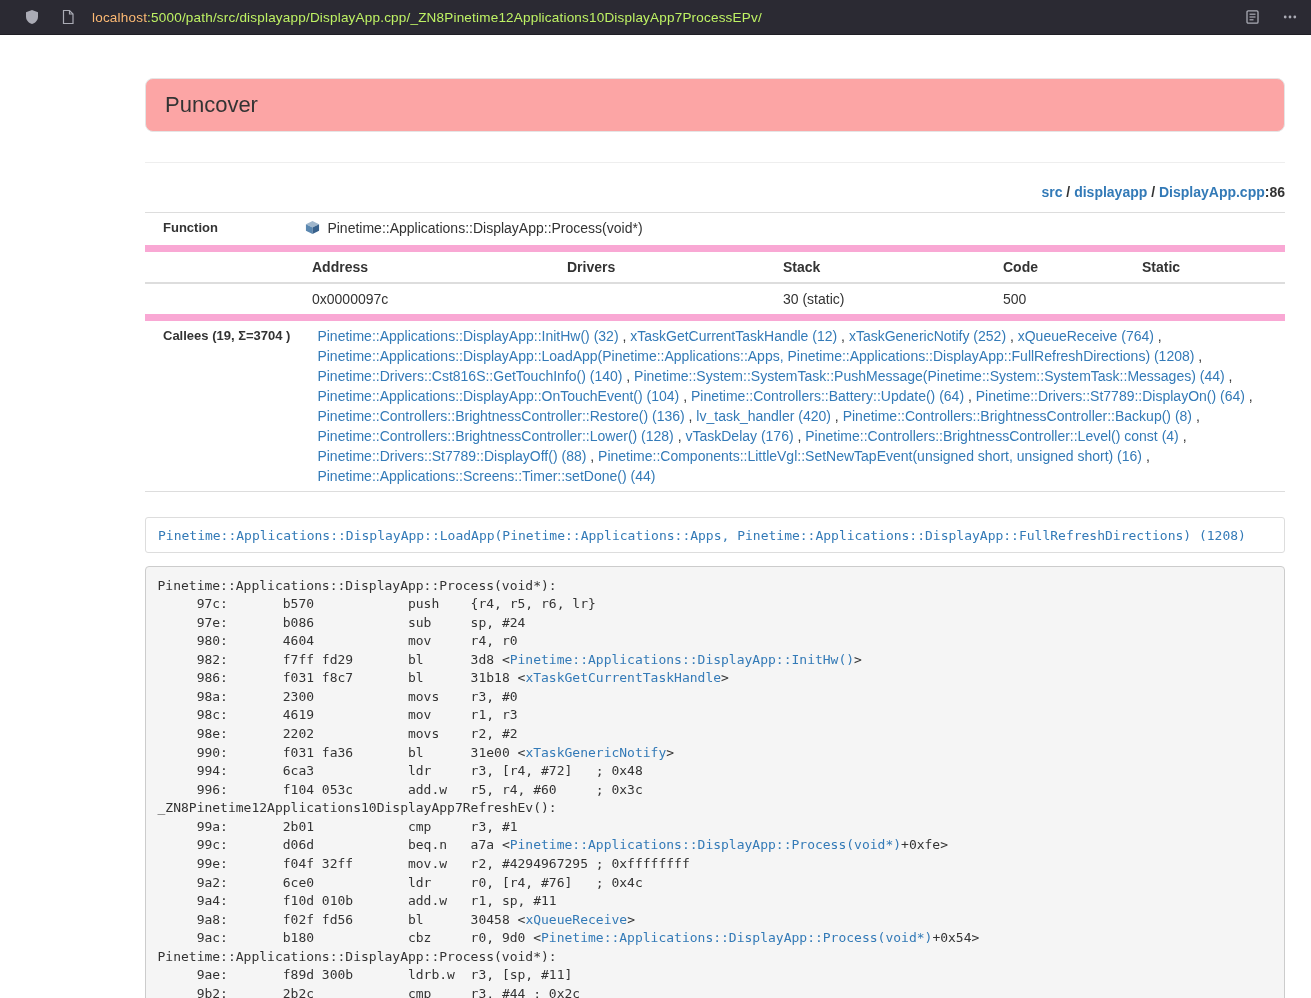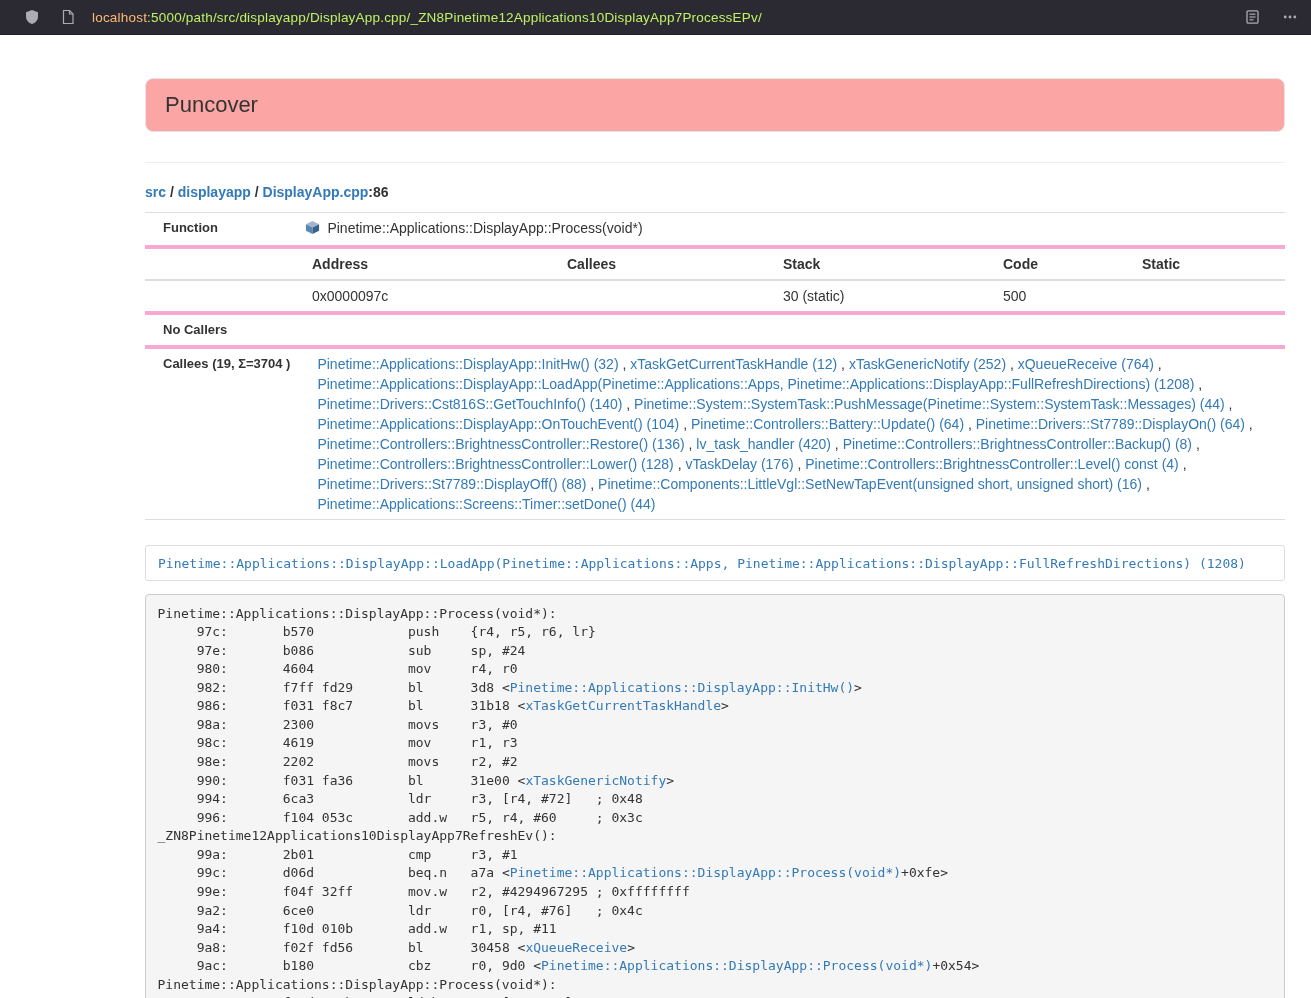--- a/index.html
+++ b/index.html
@@ -18,30 +18,30 @@
   .url-rest { color:#bef264; }
   .right-icons { display:flex; align-items:center; flex:0 0 auto; }
   .right-icons .tb-btn { margin-left:14px; }
 
   
   .container { width:1140px; margin-left:145px; }
   .title-well { margin-top:43px; background:#fca5a5; border:1px solid #e5e5e5;
                 border-radius:8px; padding:13px 19px; font-size:22px; font-weight:500; color:#333; }
   hr.rule { border:0; border-top:1px solid #eee; margin:30px 0 0 0; }
 
-  .breadcrumb { margin-top:19px; font-size:14px; font-weight:bold; line-height:21px; }
+  .breadcrumb { margin-top:19px; font-size:14px; font-weight:bold; line-height:21px;text-align:right; }
   .breadcrumb a { color:#337ab7; text-decoration:none; }
 
   a { color:#337ab7; text-decoration:none; }
 
   
   .info-table { width:100%; border-collapse:collapse; margin-top:9px; font-size:14px;
                 border-top:1px solid #ddd; border-bottom:1px solid #ddd; color:#333; }
   .info-table > tbody > tr > th,
-  .info-table > tbody > tr > td { border-top:4px solid #f9a8d4; vertical-align:top;
+  .info-table > tbody > tr > td { border-top:7px solid #f9a8d4; vertical-align:top;
                                   line-height:20px; text-align:left; }
   .info-table > tbody > tr:first-child > th,
   .info-table > tbody > tr:first-child > td { border-top:none; }
   .label-cell { width:145px; padding:5px 5px 5px 18px; font-weight:bold;
                 font-size:13px; white-space:nowrap; }
   .fn-cell { padding:5px 5px 5px 10px; }
   .fn-icon { display:inline-block; vertical-align:-2px; margin-right:7px; }
   .nested-cell { padding:0; }
   .sub-table { width:100%; border-collapse:collapse; table-layout:fixed; }
   .sub-table th { font-weight:bold; border-bottom:2px solid #ddd; }
@@ -128,40 +128,36 @@
                 <col style="width:255px">
                 <col style="width:216px">
                 <col style="width:220px">
                 <col style="width:139px">
                 <col>
               </colgroup>
             <tbody>
               <tr>
                 <th></th>
                 <th>Address</th>
-                <th>Callees</th>
+                <th>Drivers</th>
                 <th>Stack</th>
                 <th>Code</th>
                 <th>Static</th>
               </tr>
               <tr>
                 <td></td>
                 <td>0x0000097c</td>
                 <td></td>
                 <td>30 (static)</td>
                 <td>500</td>
                 <td></td>
               </tr>
             </tbody>
           </table>
         </td>
-      </tr>
-      <tr>
-        <th class="label-cell">No Callers</th>
-        <td class="plain-cell"></td>
       </tr>
       <tr>
         <th class="label-cell">Callees (19, Σ=3704 )</th>
         <td class="callees-cell"><a href="#">Pinetime::Applications::DisplayApp::InitHw() (32)</a> , <a href="#">xTaskGetCurrentTaskHandle (12)</a> , <a href="#">xTaskGenericNotify (252)</a> , <a href="#">xQueueReceive (764)</a> , <a href="#">Pinetime::Applications::DisplayApp::LoadApp(Pinetime::Applications::Apps, Pinetime::Applications::DisplayApp::FullRefreshDirections) (1208)</a> , <a href="#">Pinetime::Drivers::Cst816S::GetTouchInfo() (140)</a> , <a href="#">Pinetime::System::SystemTask::PushMessage(Pinetime::System::SystemTask::Messages) (44)</a> , <a href="#">Pinetime::Applications::DisplayApp::OnTouchEvent() (104)</a> , <a href="#">Pinetime::Controllers::Battery::Update() (64)</a> , <a href="#">Pinetime::Drivers::St7789::DisplayOn() (64)</a> , <a href="#">Pinetime::Controllers::BrightnessController::Restore() (136)</a> , <a href="#">lv_task_handler (420)</a> , <a href="#">Pinetime::Controllers::BrightnessController::Backup() (8)</a> , <a href="#">Pinetime::Controllers::BrightnessController::Lower() (128)</a> , <a href="#">vTaskDelay (176)</a> , <a href="#">Pinetime::Controllers::BrightnessController::Level() const (4)</a> , <a href="#">Pinetime::Drivers::St7789::DisplayOff() (88)</a> , <a href="#">Pinetime::Components::LittleVgl::SetNewTapEvent(unsigned short, unsigned short) (16)</a> , <a href="#">Pinetime::Applications::Screens::Timer::setDone() (44)</a></td>
       </tr>
     </tbody>
   </table>
 
   <div class="highlight-box">
     <a href="#" class="mono-link">Pinetime::Applications::DisplayApp::LoadApp(Pinetime::Applications::Apps, Pinetime::Applications::DisplayApp::FullRefreshDirections) (1208)</a>

